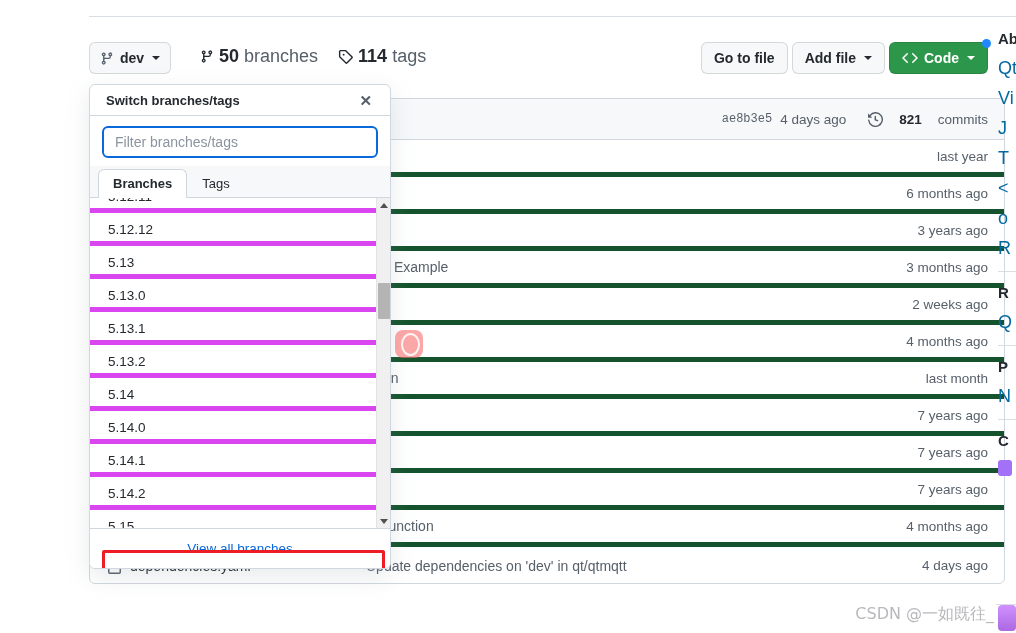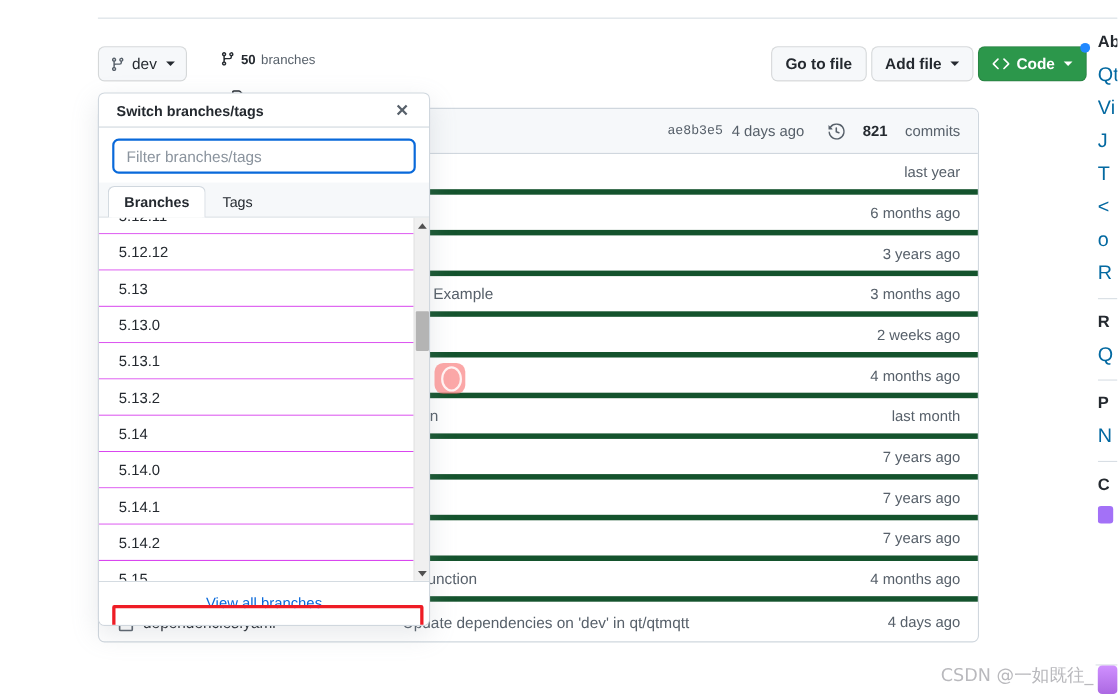--- a/index.html
+++ b/index.html
@@ -34,34 +34,34 @@
     background: #f6f8fa;
     color: #24292f;
     font-size: 14px; font-weight: 600;
     cursor: pointer;
     white-space: nowrap;
   }
   .branch-btn {
     position: absolute; left: 0; top: 0;
     padding: 0 10px;
   }
-  .branch-btn .lbl { font-weight: 400; }
+  .branch-btn .lbl { font-weight: 700; }
   .caret {
     width: 0; height: 0;
     border-left: 4px solid transparent;
     border-right: 4px solid transparent;
     border-top: 4px solid #24292f;
     margin-left: 2px;
   }
   .caret.light { border-top-color: #ffffff; }
 
   .meta {
     position: absolute; left: 111px; top: 4px;
     display: flex; align-items: center; gap: 20px;
-    font-size: 12px; color: #57606a; flex-direction: column;
+    font-size: 18px; color: #57606a;
   }
   .meta .grp { display: inline-flex; align-items: center; gap: 5px; }
   .meta b { color: #24292f; font-weight: 600; }
 
   .right-btns {
     position: absolute; right: 28px; top: 0;
     display: flex; align-items: center; gap: 4px;
   }
   .code-btn {
     background: #2c974b;
@@ -74,21 +74,21 @@
     width: 9px; height: 9px; border-radius: 50%;
     background: #2188ff;
   }
 
   
   svg { display: block; }
   .ic { flex: 0 0 auto; }
 
   
   .repo-box {
-    position: absolute; left: 89px; top: 98px; width: 801px; height: 486px;
+    position: absolute; left: 89px; top: 98px; width: 916px; height: 486px;
     border: 1px solid #d0d7de; border-radius: 6px;
     background: #ffffff;
     overflow: hidden;
   }
   .commit-bar {
     height: 41px; background: #f6f8fa;
     border-bottom: 1px solid #d0d7de;
     display: flex; align-items: center;
     padding: 0 16px;
     font-size: 14px; color: #24292f;
@@ -190,21 +190,21 @@
     overflow: hidden;
     background: #ffffff;
   }
   .list {
     position: absolute; left: 0; top: -18px; right: 0;
   }
   .bitem {
     height: 33px; line-height: 33px;
     padding-left: 18px;
     font-size: 13.5px; color: #24292f;
-    border-bottom: 1px solid #d946ef;
+    border-bottom: 5px solid #d946ef;
     cursor: pointer;
     background: #ffffff;
   }
   .bitem.hl { }
   .hl-box {
     position: absolute;
     left: 12px; top: 465px; width: 283px; height: 33px;
     border: 3px solid #ee1c25;
     border-radius: 2px;
     pointer-events: none;

